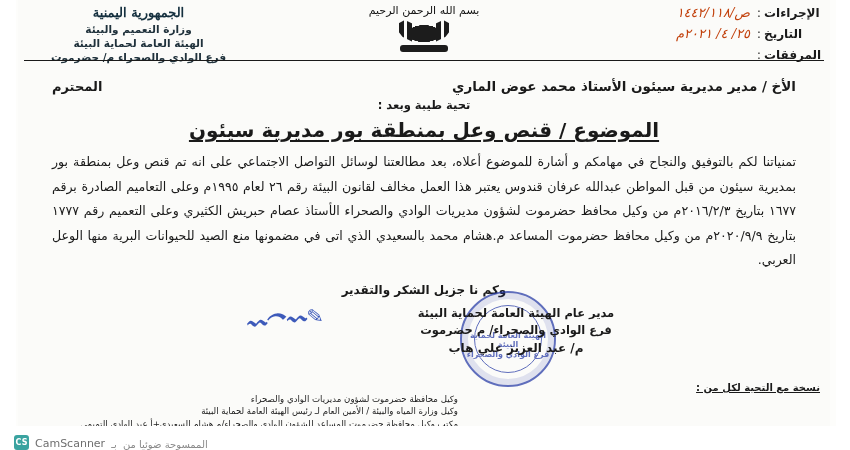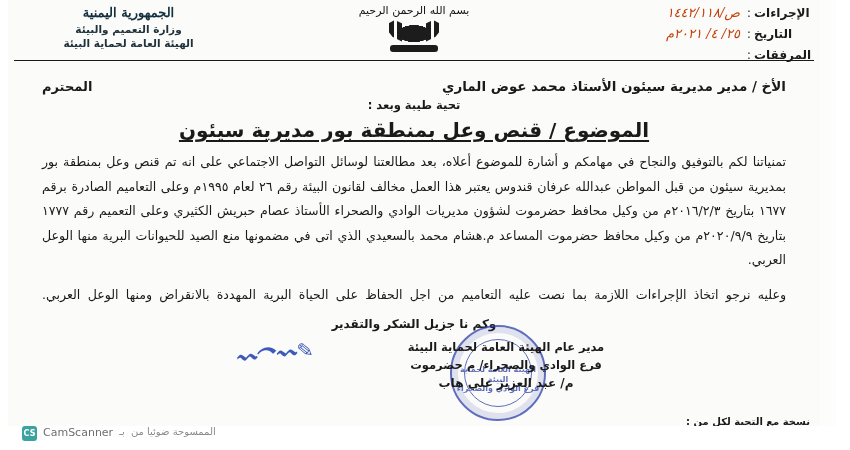--- a/index.html
+++ b/index.html
@@ -15,21 +15,21 @@
     left:0;top:0;
     width:850px;height:450px;
     background:#fdfdfb;
   }
   
   .gutter-left{position:absolute;left:0;top:0;width:16px;height:450px;background:#ffffff;}
   .gutter-right{position:absolute;right:0;top:0;width:14px;height:450px;background:#ffffff;}
 
   .doc{
     position:absolute;
-    left:8px;top:0;
+    left:18px;top:0;
     width:812px;height:426px;
     background:#fbfbf9;
     direction:rtl;
     color:#1a1a1a;
   }
 
   
   .header{
     position:relative;
     height:64px;
@@ -172,22 +172,22 @@
     width:430px;margin-right:auto;margin-left:0;
     text-align:right;
     padding-top:6px;
   }
   .cc-list div{white-space:nowrap;}
 
   
   .cam{
     position:absolute;left:0;bottom:0;width:850px;height:24px;
     background:#ffffff;
-    display:flex;align-items:flex-start;
-    padding-left:22px;box-sizing:border-box;
+    display:flex;align-items:flex-end;
+    padding-left:14px;box-sizing:border-box;
     direction:ltr;
   }
   .cam-badge{
     width:15px;height:15px;border-radius:3px;background:#3aa3a0;
     color:#fff;font-size:8px;font-weight:bold;
     display:flex;align-items:center;justify-content:center;
     margin-right:6px;
   }
   .cam-txt{font-size:11px;color:#6f6f6f;}
   .cam-ar{font-size:10px;color:#8a8a8a;margin-left:6px;direction:rtl;}
@@ -200,20 +200,21 @@
   <div class="gutter-right"></div>
 
   <div class="doc">
 
     <div class="header">
 
       <div class="hdr-left">
         <div class="org">الجمهورية اليمنية</div>
         <div class="ln">وزارة التعميم والبيئة</div>
         <div class="ln">الهيئة العامة لحماية البيئة</div>
+        <div class="ln">فرع الوادي والصحراء م/ حضرموت</div>
       </div>
 
       <div class="hdr-center">
         <div class="basmala">بسم الله الرحمن الرحيم</div>
         <div class="emblem">
           <div class="bird"></div>
           <div class="scroll"></div>
         </div>
       </div>
 
@@ -243,21 +244,20 @@
         <span>الأخ / مدير مديرية سيئون الأستاذ محمد عوض الماري</span>
         <span class="muharram">المحترم</span>
       </div>
 
       <div class="greet">تحية طيبة وبعد :</div>
 
       <div class="subject">الموضوع / قنص وعل بمنطقة بور مديرية سيئون</div>
 
       <div class="para">تمنياتنا لكم بالتوفيق والنجاح في مهامكم و أشارة للموضوع أعلاه، بعد مطالعتنا لوسائل التواصل الاجتماعي على انه تم قنص وعل بمنطقة بور بمديرية سيئون من قبل المواطن عبدالله عرفان قندوس يعتبر هذا العمل مخالف لقانون البيئة رقم ٢٦ لعام ١٩٩٥م وعلى التعاميم الصادرة برقم ١٦٧٧ بتاريخ ٢٠١٦/٢/٣م من وكيل محافظ حضرموت لشؤون مديريات الوادي والصحراء الأستاذ عصام حبريش الكثيري وعلى التعميم رقم ١٧٧٧ بتاريخ ٢٠٢٠/٩/٩م من وكيل محافظ حضرموت المساعد م.هشام محمد بالسعيدي الذي اتى في مضمونها منع الصيد للحيوانات البرية منها الوعل العربي.</div>
 
-      <div class="para para2">وعليه نرجو اتخاذ الإجراءات اللازمة بما نصت عليه التعاميم من اجل الحفاظ على الحياة البرية المهددة بالانقراض ومنها الوعل العربي.</div>
 
       <div class="closing">وكم نا جزيل الشكر والتقدير</div>
 
       <div class="sig-area">
         <div class="scribble">✎〰︵〰</div>
 
         <div class="stamp">
           <div class="stamp-text">
             <span>الهيئة العامة لحماية البيئة</span><br>
             <span>فرع الوادي والصحراء</span>

